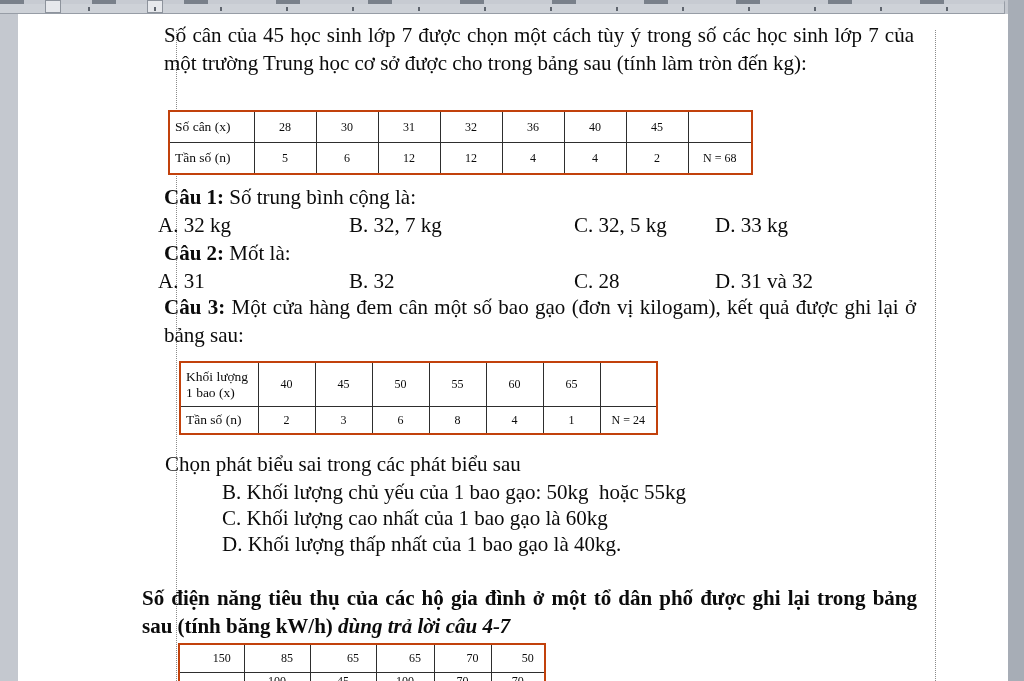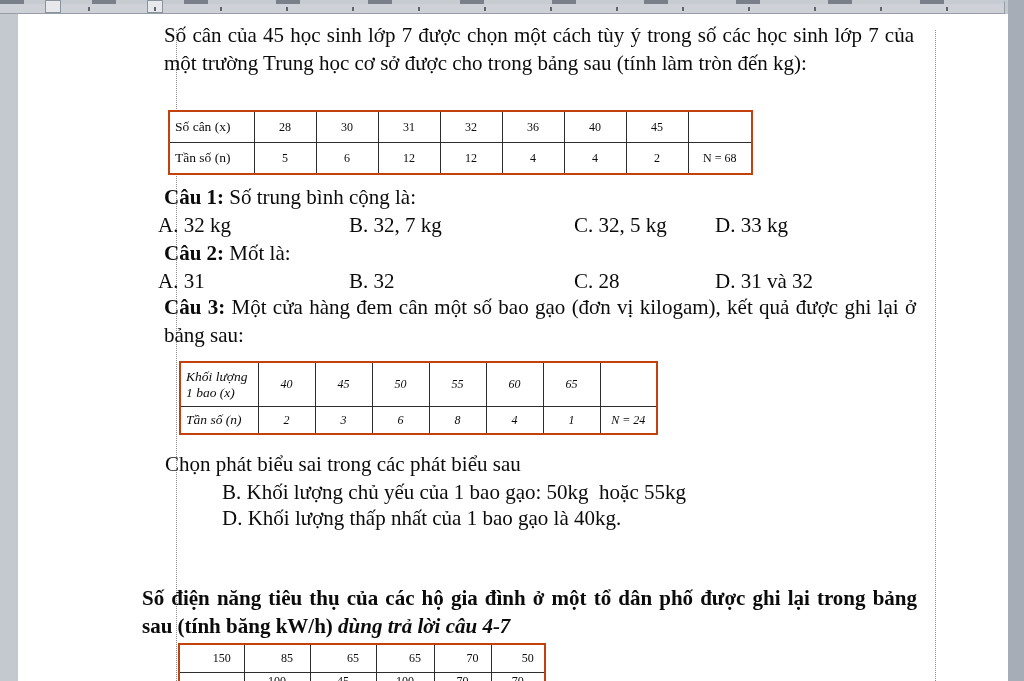--- a/index.html
+++ b/index.html
@@ -73,21 +73,21 @@
   .dtable{position:absolute;border-collapse:collapse;background:#fff;}
   .dtable td{
     border:1px solid #2e2e2e;
     text-align:center;vertical-align:middle;
     font-size:12px;padding:0;
   }
   .dtable{border:2px solid #c2410c;}
   .lbl{text-align:left !important;padding-left:5px !important;font-size:13.5px !important;}
   #table1{left:168px;top:110px;}
   #table1 td{height:30px;}
-  #table2{left:179px;top:361px;font-style:italic;}
+  #table2{left:179px;top:361px;}
   #table2 .r1 td{height:43px;}
   #table2 .r2 td{height:26px;}
   .lbl2{line-height:16px;}
   #table3{left:178px;top:643px;}
   #table3 .r1 td{height:27px;padding-left:20px;}
   #table3 .r2 td{height:30px;vertical-align:top;line-height:15px;padding-top:1px;}
 </style>
 </head>
 <body>
 
@@ -195,20 +195,21 @@
     <td>4</td>
     <td>1</td>
     <td>N = 24</td>
   </tr>
 </tbody>
   </table>
 
 <div id="prompt" class="txt">Chọn phát biểu sai trong các phát biểu sau</div>
 <div id="stmts">
   <div>B. Khối lượng chủ yếu của 1 bao gạo: 50kg  hoặc 55kg</div>
+  <div>C. Khối lượng cao nhất của 1 bao gạo là 60kg</div>
   <div>D. Khối lượng thấp nhất của 1 bao gạo là 40kg.</div>
 </div>
 
 <div id="elec" class="txt"><span class="b">Số điện năng tiêu thụ của các hộ gia đình ở một tổ dân phố được ghi lại trong bảng sau (tính băng kW/h) </span><span class="bi">dùng trả lời câu 4-7</span></div>
 
 <table id="table3" class="dtable">
   <colgroup>
       <col style="width:65px">
       <col style="width:66px">
       <col style="width:66px">

